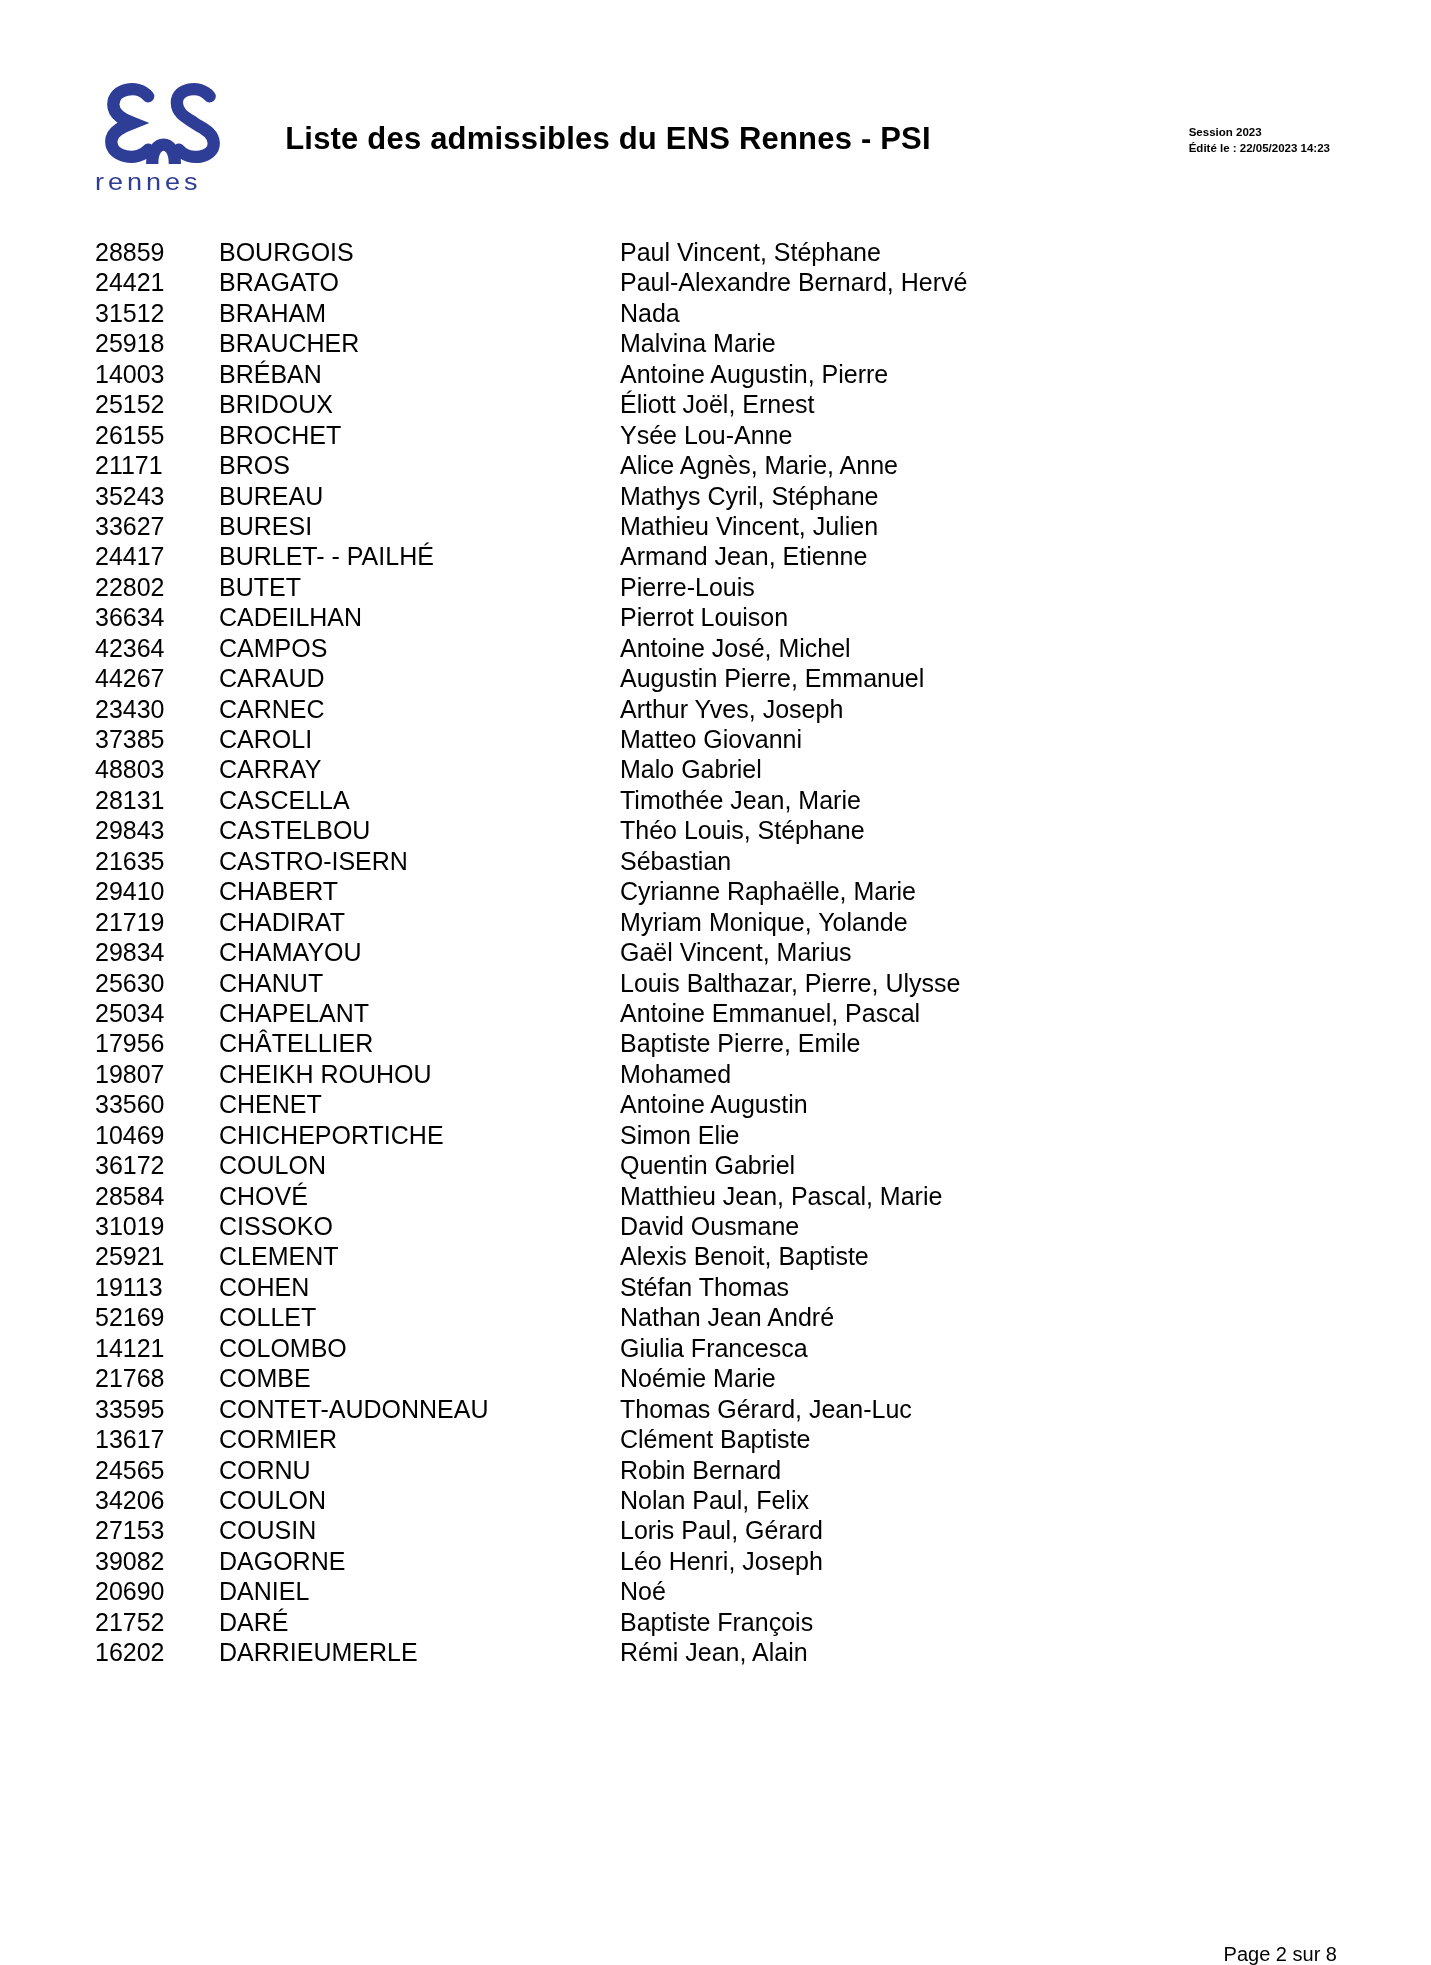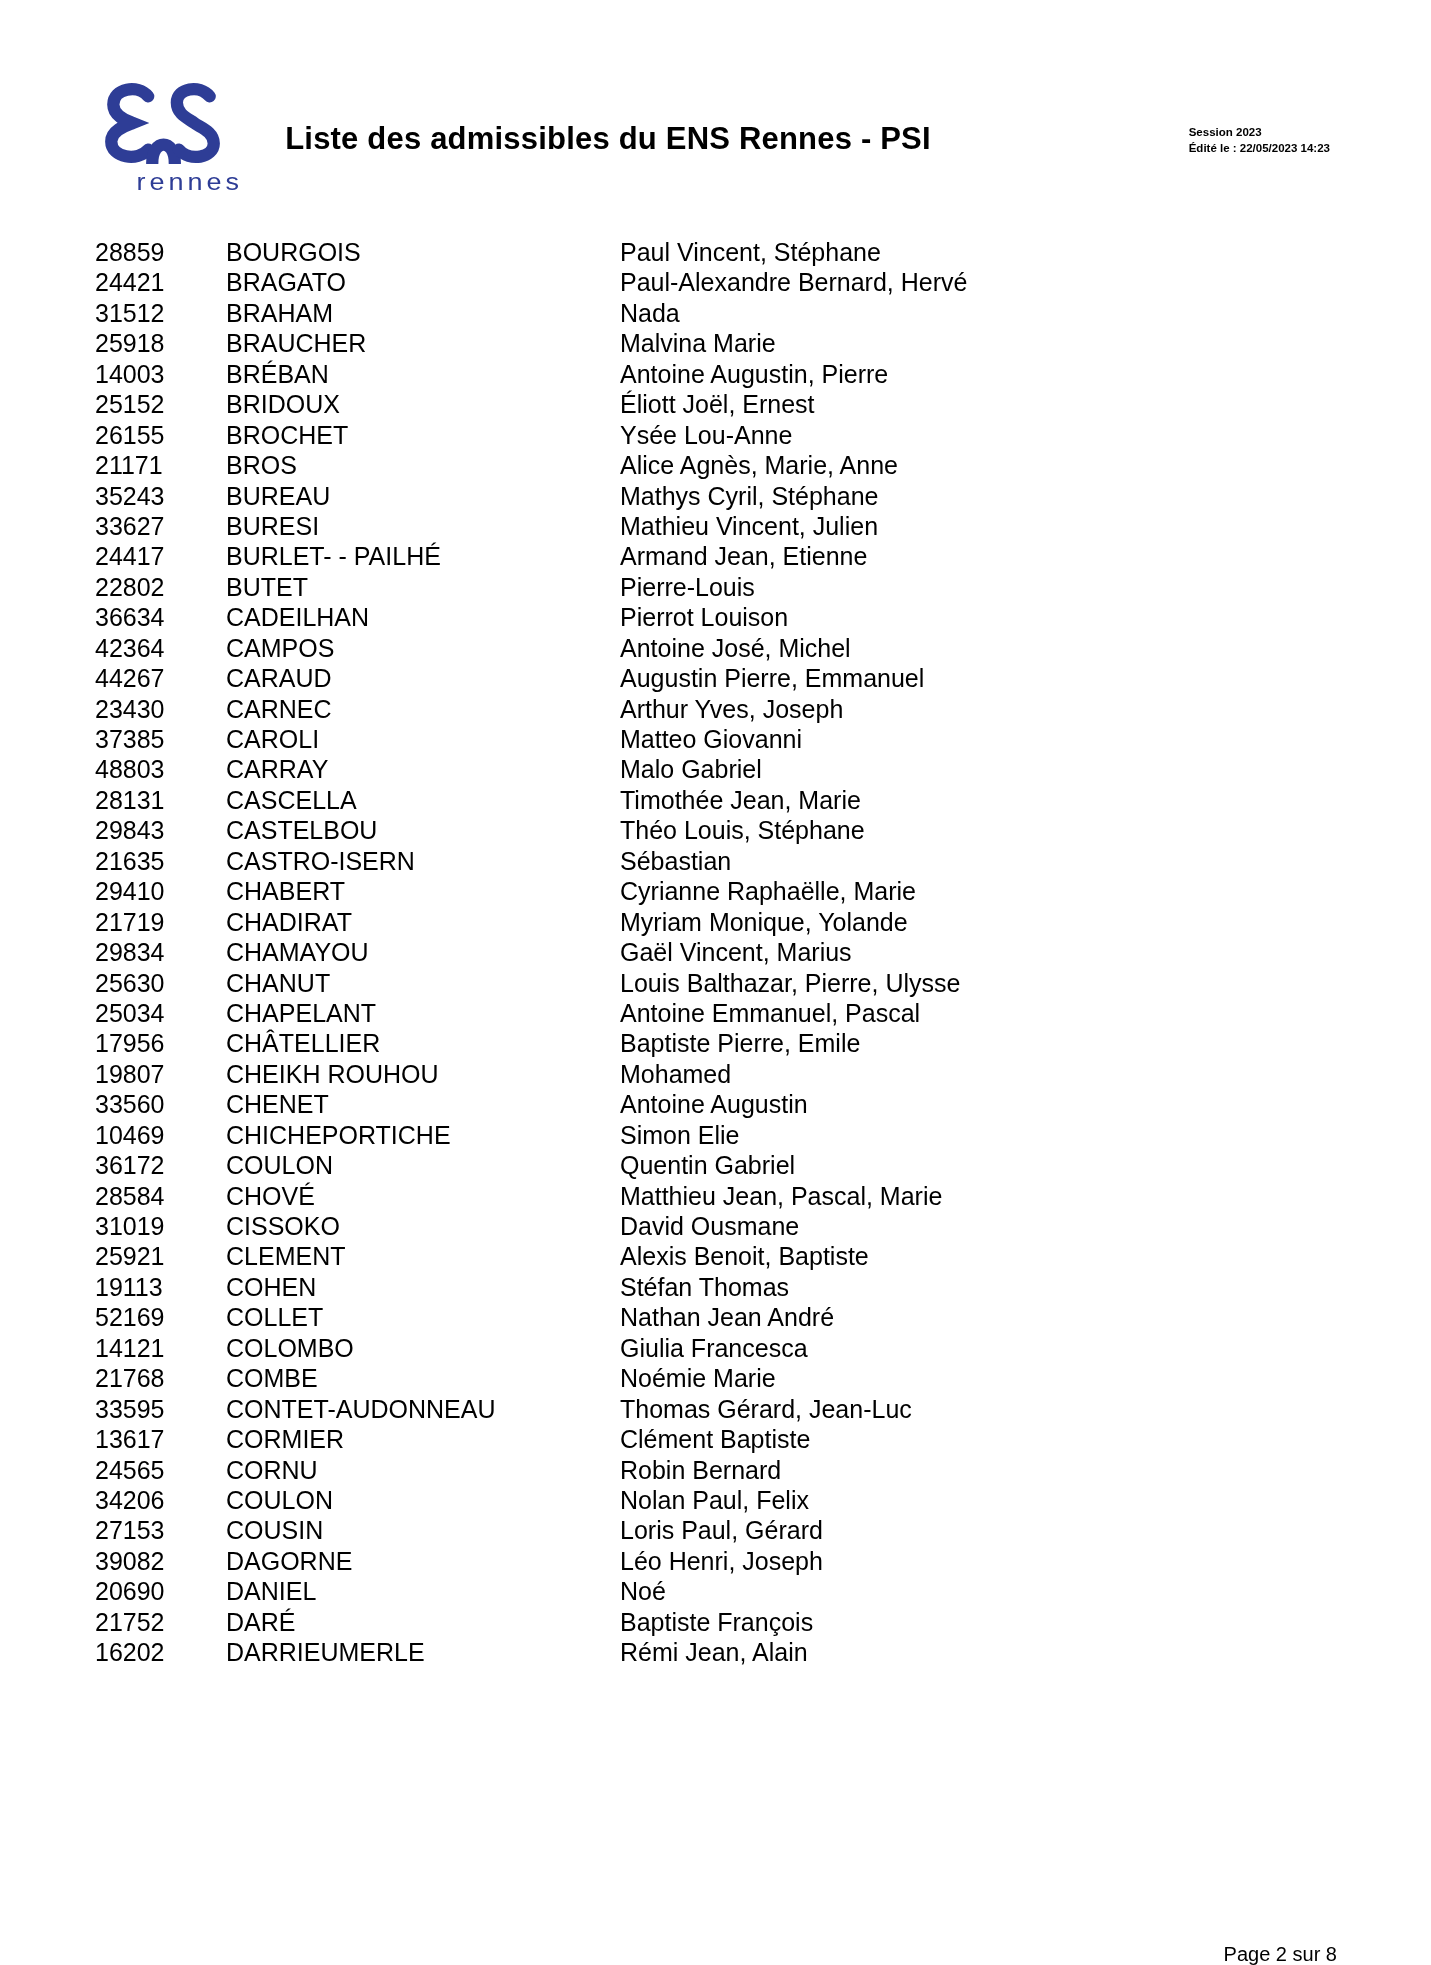--- a/index.html
+++ b/index.html
@@ -7,21 +7,21 @@
     width:1431px;height:1965px;
     background:#ffffff;
     font-family:"Liberation Sans",sans-serif;
     color:#000000;
     position:relative;
     overflow:hidden;
   }
   .page{position:absolute;inset:0;background:#ffffff;}
 
   
-  .logo{position:absolute;left:103px;top:82px;width:140px;text-align:right;}
+  .logo{position:absolute;left:103px;top:82px;width:140px;}
   .logo svg{display:block;}
   .wordmark{
     margin-top:3px;margin-left:-8px;
     color:#2e3d96;
     font-size:27px;
     letter-spacing:4px;
     font-weight:500;
     transform:scaleY(0.92);
   }
   .title{
@@ -33,21 +33,21 @@
   .meta{
     position:absolute;top:124px;right:101px;
     font-weight:bold;font-size:11.5px;line-height:16px;
     white-space:nowrap;
   }
 
   
   .rows{position:absolute;top:237px;left:0;width:100%;}
   .row{position:relative;height:30.45px;line-height:30.45px;font-size:25px;white-space:nowrap;}
   .c-num{position:absolute;left:95px;}
-  .c-last{position:absolute;left:226px;text-align:center;}
+  .c-last{position:absolute;left:219px;text-align:center;}
   .c-first{position:absolute;left:620px;}
 
   
   .footer{position:absolute;top:1906px;right:94px;font-size:20px;margin-top:37px;}
 </style>
 </head>
 <body>
 
 <div class="page">
 

